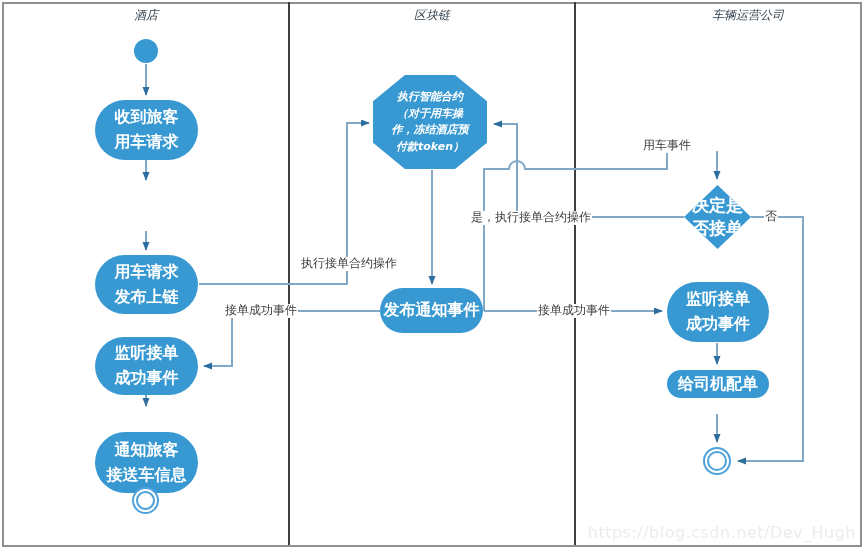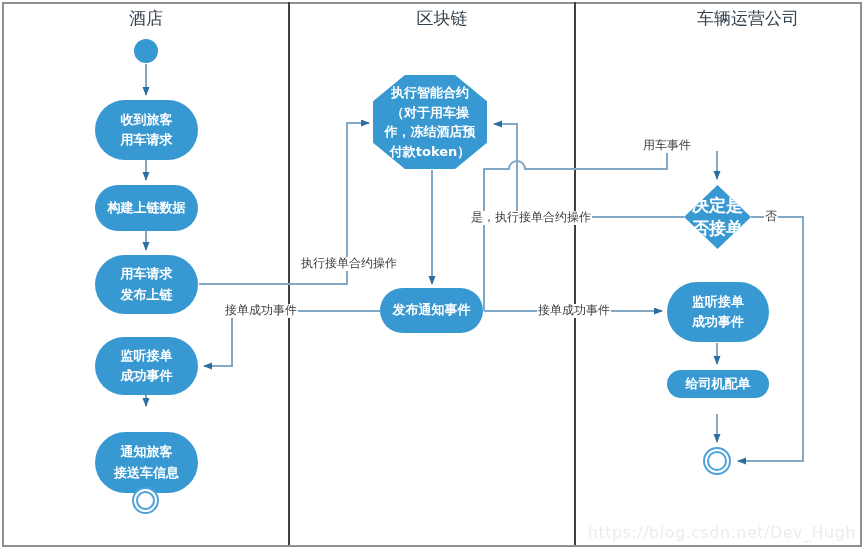--- a/index.html
+++ b/index.html
@@ -1,48 +1,48 @@
 <!DOCTYPE html>
 <html><head>
 <meta charset="utf-8">
 <style>
   html,body{margin:0;padding:0;background:#fff;}
   .stage{position:relative;width:864px;height:548px;background:#fff;overflow:hidden;
          font-family:"DejaVu Sans","Liberation Sans",sans-serif;}
   .outer-border{position:absolute;left:2px;top:2px;width:856px;height:541px;
                 border:2px solid #8f8f8f;z-index:0;}
   .divider{position:absolute;top:2px;width:2px;height:543px;background:#3f3f3f;z-index:1;}
-  .lane-title{position:absolute;top:7px;font-size:17px;color:#33414d;text-align:center;z-index:2;}
+  .lane-title{position:absolute;top:7px;font-size:12px;color:#33414d;text-align:center;z-index:2;font-style:italic;}
   .wires{position:absolute;left:0;top:0;z-index:1;}
-  .node{position:absolute;background:#3798d2;color:#fff;font-weight:bold;font-size:13px;
+  .node{position:absolute;background:#3798d2;color:#fff;font-weight:bold;font-size:16px;
         display:flex;align-items:center;justify-content:center;text-align:center;
         white-space:pre-line;border-radius:999px;line-height:1.55;z-index:2;}
   .octagon{border-radius:0;clip-path:polygon(28% 0,72% 0,100% 28%,100% 72%,72% 100%,28% 100%,0 72%,0 28%);
-           font-size:13px;line-height:1.5;}
+           font-size:11px;line-height:1.5;font-style:italic;}
   .diamond{border-radius:0;clip-path:polygon(50% 0,100% 50%,50% 100%,0 50%);
            font-size:17px;line-height:1.35;}
   .start-circle{position:absolute;width:24px;height:24px;border-radius:50%;background:#3798d2;z-index:2;}
   .end-outer{position:absolute;border:2px solid #4da2db;border-radius:50%;background:#fff;z-index:2;box-sizing:border-box;}
   .end-inner{position:absolute;inset:2px;border:2px solid #4da2db;border-radius:50%;}
   .elabel{position:absolute;font-size:12px;color:#3d3d3d;background:#fff;z-index:3;
           padding:0 1px;white-space:nowrap;line-height:1.15;}
   .watermark{position:absolute;right:8px;bottom:6px;font-size:16px;color:#ececec;
              letter-spacing:.5px;z-index:4;}
 </style>
 </head>
 <body>
 
 <div class="stage">
 
   <div class="outer-border"></div>
   <div class="divider" style="left:288px"></div>
   <div class="divider" style="left:574px"></div>
 
   <div class="lane-title" style="left:4px;width:284px">酒店</div>
-  <div class="lane-title" style="left:300px;width:284px">区块链</div>
+  <div class="lane-title" style="left:290px;width:284px">区块链</div>
   <div class="lane-title" style="left:576px;width:344px">车辆运营公司</div>
 
   <svg class="wires" width="864" height="548">
     <defs>
       <marker id="arw" markerUnits="userSpaceOnUse" markerWidth="10" markerHeight="8" refX="8" refY="3.5" orient="auto">
         <path d="M0,0 L9,3.5 L0,7 Z" fill="#2e6e9e"></path>
       </marker>
     </defs>
     <g stroke="#81a9c7" stroke-width="2" fill="none">
       <path d="M146 64 V95" marker-end="url(#arw)"></path>
@@ -59,21 +59,20 @@
       <path d="M751 217 H803 V461 H738" marker-end="url(#arw)"></path>
       <path d="M717 151 V179" marker-end="url(#arw)"></path>
       <path d="M717 343 V364" marker-end="url(#arw)"></path>
       <path d="M717 414 V442" marker-end="url(#arw)"></path>
     </g>
   </svg>
 
   <div class="start-circle" style="left:134px;top:39px"></div>
   <div class="node" style="left:95px;top:100px;width:103px;height:60px">收到旅客
 用车请求</div>
-  <div class="node" style="left:95px;top:185px;width:103px;height:46px">构建上链数据</div>
   <div class="node" style="left:95px;top:255px;width:103px;height:59px">用车请求
 发布上链</div>
   <div class="node" style="left:95px;top:337px;width:103px;height:58px">监听接单
 成功事件</div>
   <div class="node" style="left:95px;top:432px;width:103px;height:61px">通知旅客
 接送车信息</div>
   <div class="end-outer" style="left:132px;top:487px;width:27px;height:27px">
     <div class="end-inner"></div>
   </div>
 

